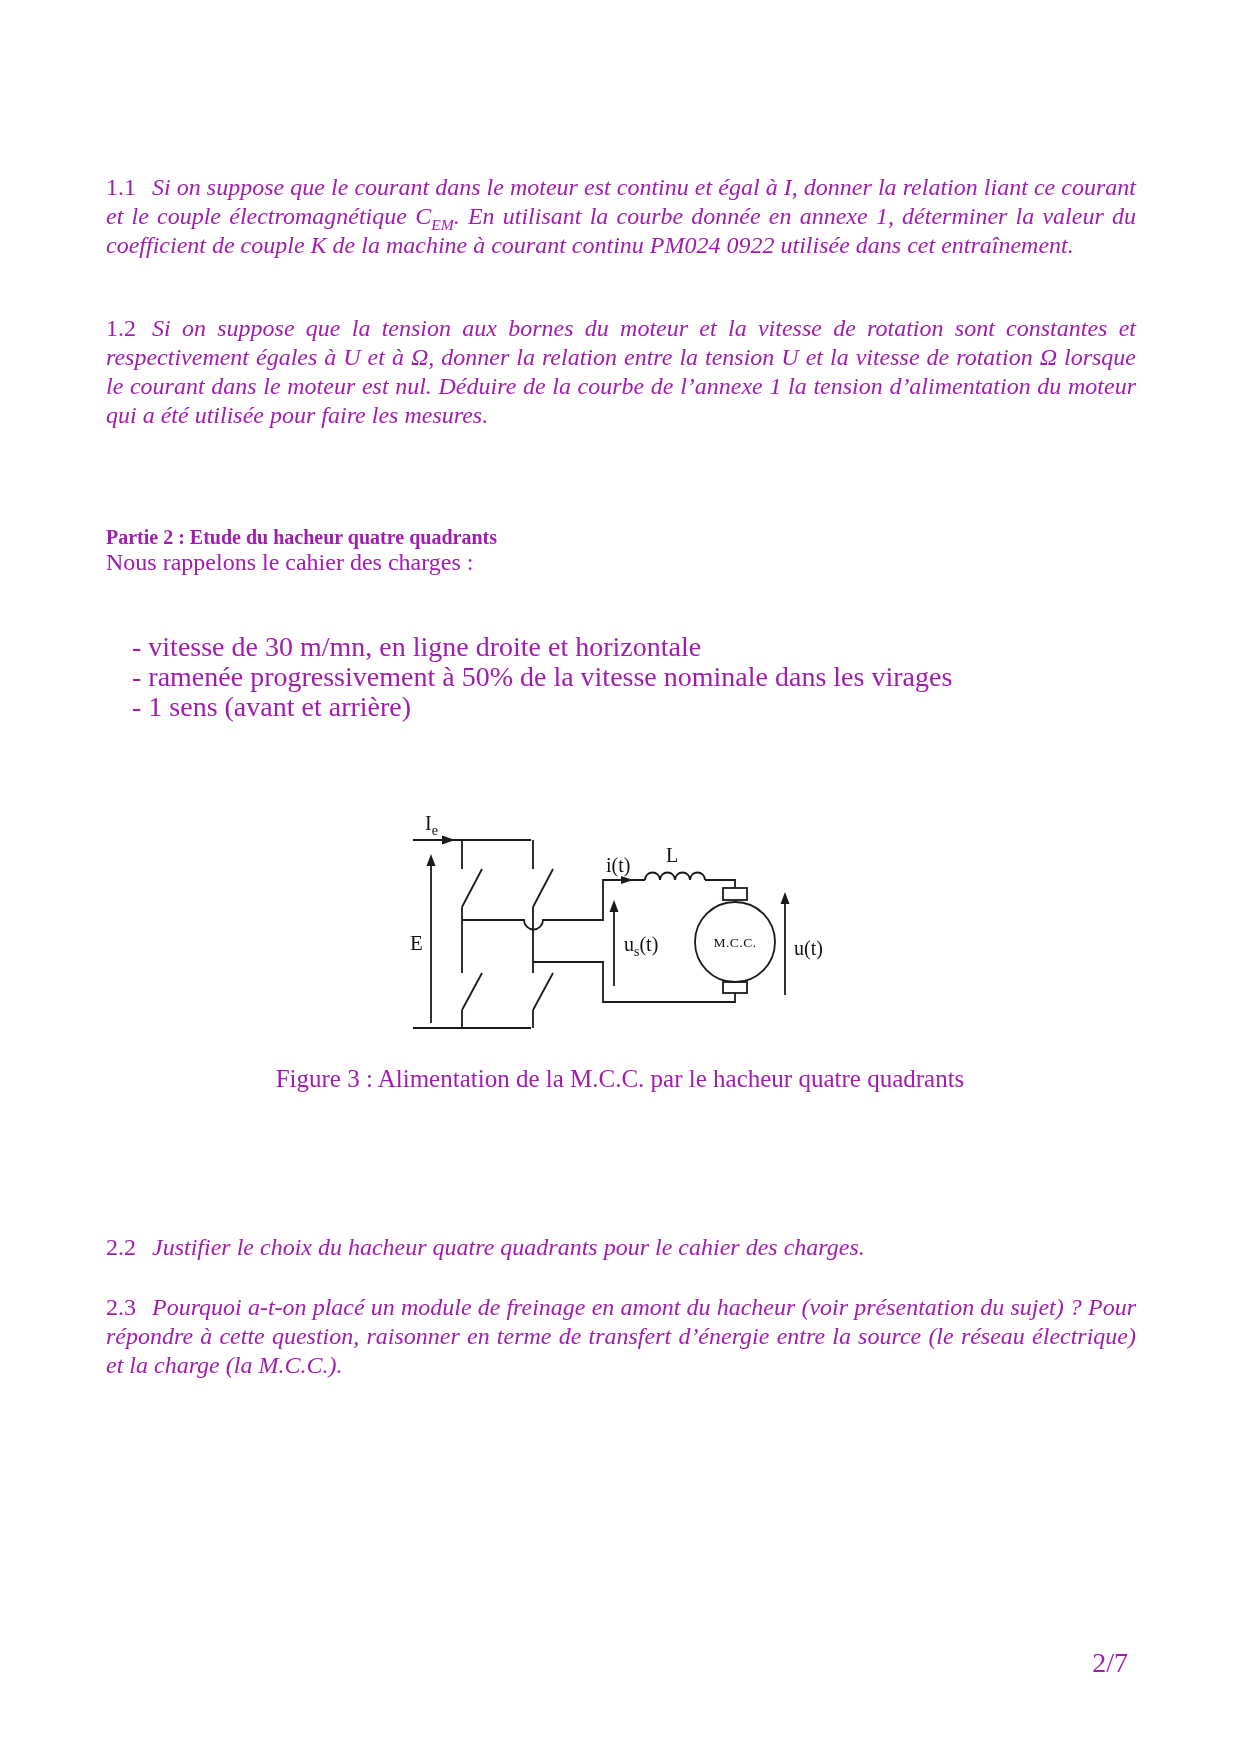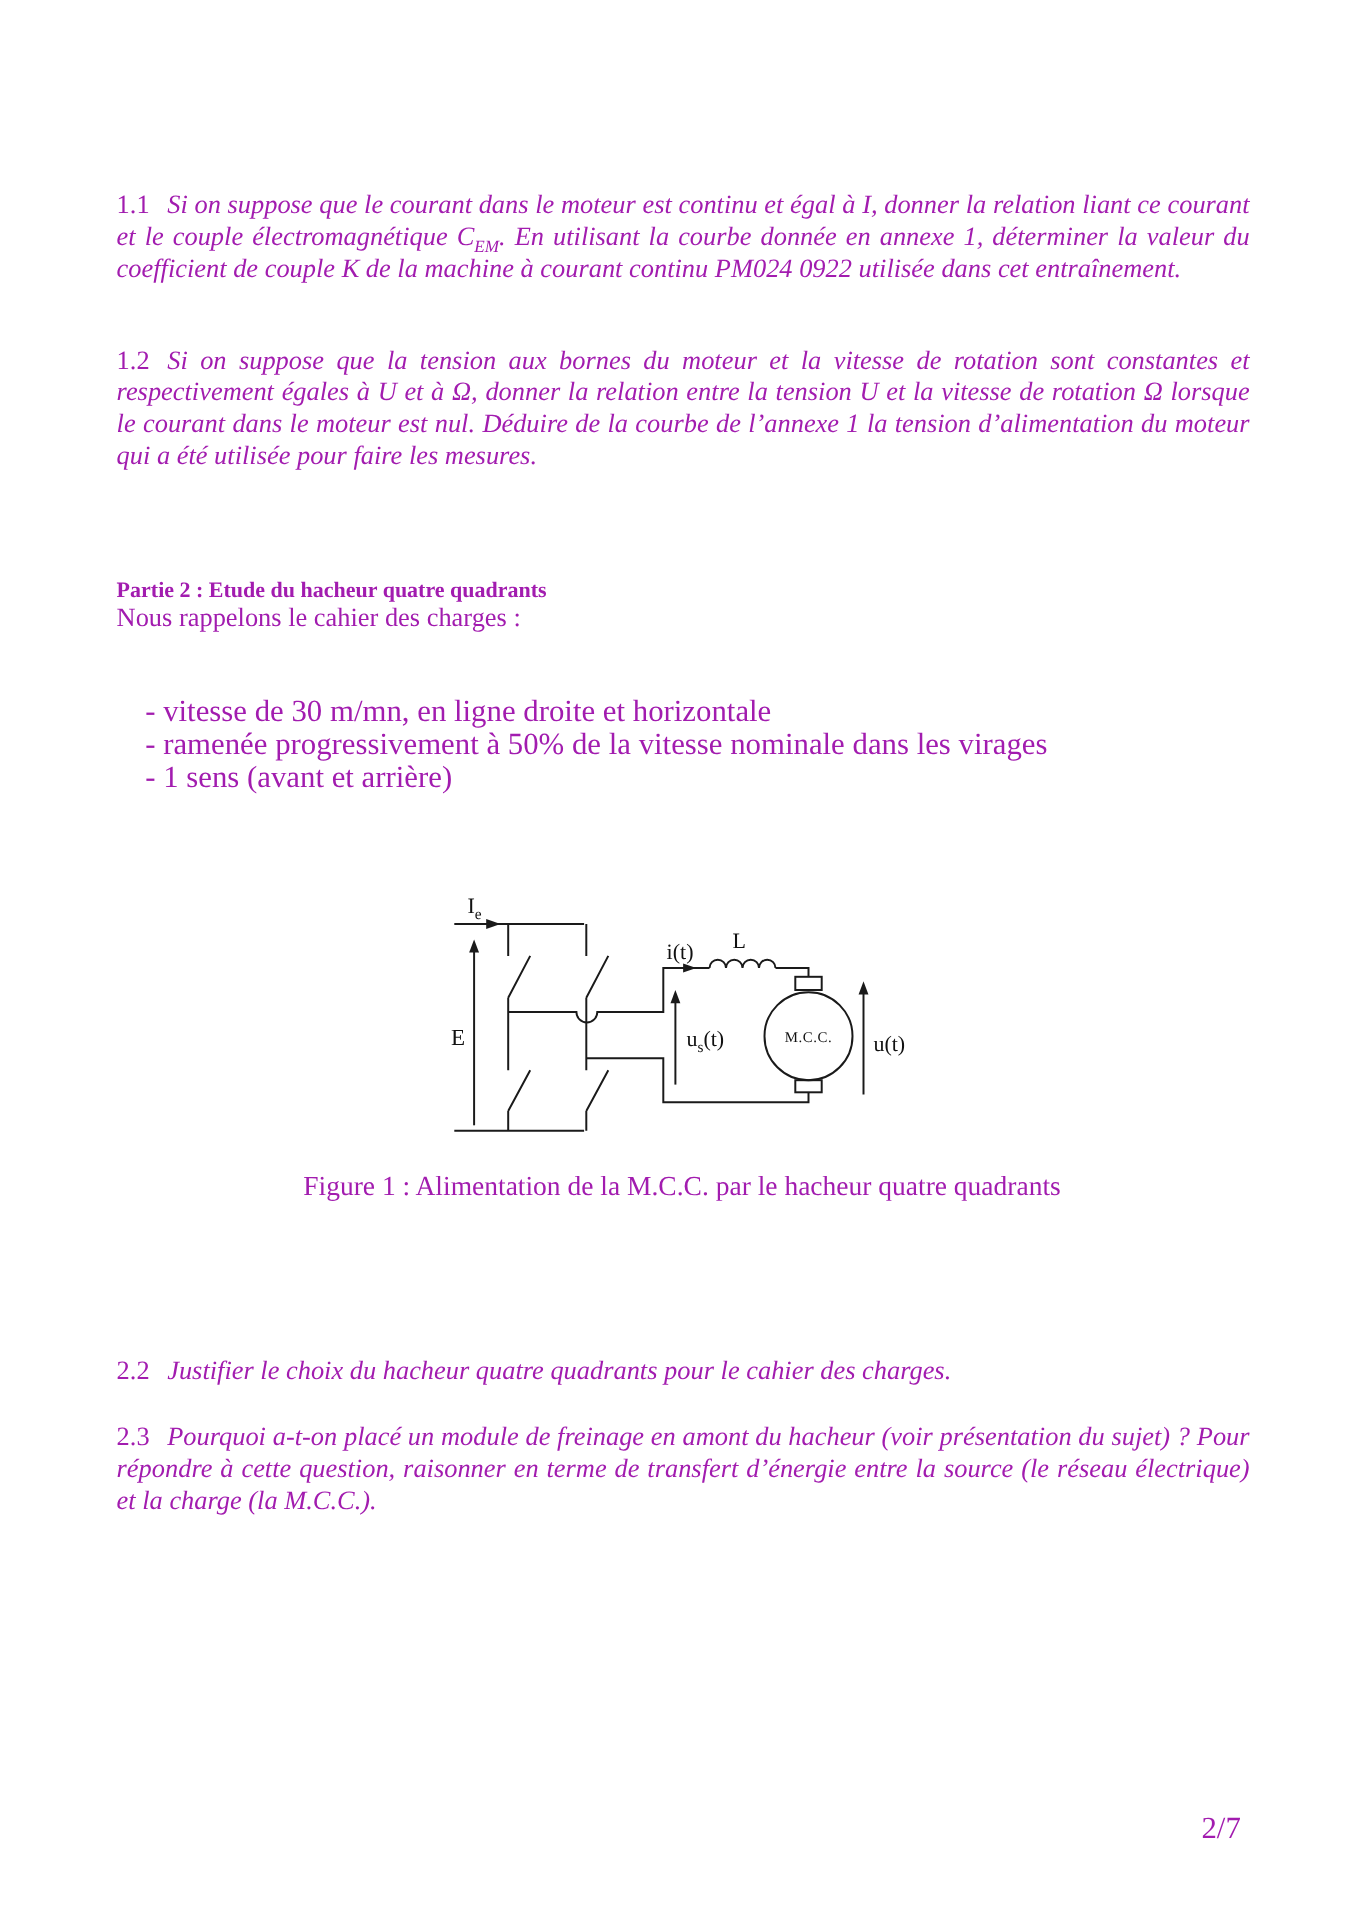--- a/index.html
+++ b/index.html
@@ -135,21 +135,21 @@
       <text x="25" y="20" font-size="20"><tspan>I</tspan><tspan dy="5" font-size="14">e</tspan></text>
       <text x="10" y="140" font-size="21">E</text>
       <text x="206" y="62" font-size="20">i(t)</text>
       <text x="266" y="52" font-size="20">L</text>
       <text x="224" y="141" font-size="20"><tspan>u</tspan><tspan dy="5" font-size="14">s</tspan><tspan dy="-5" font-size="20">(t)</tspan></text>
       <text x="335" y="137" font-size="13.5" text-anchor="middle" letter-spacing="0.5">M.C.C.</text>
       <text x="394" y="145" font-size="20">u(t)</text>
     </g>
   </svg>
 
-  <p class="caption">Figure 1 : Alimentation de la M.C.C. par le hacheur quatre quadrants</p>
+  <p class="caption">Figure 3 : Alimentation de la M.C.C. par le hacheur quatre quadrants</p>
 
 
   <p class="para" style="top:1233px"><span class="qnum">2.2</span><span class="qtab"></span><span class="qtext">Justifier le choix du hacheur quatre quadrants pour le cahier des charges.</span></p>
 
   <p class="para" style="top:1293px"><span class="qnum">2.3</span><span class="qtab"></span><span class="qtext">Pourquoi a-t-on placé un module de freinage en amont du hacheur (voir présentation du sujet) ? Pour répondre à cette question, raisonner en terme de transfert d’énergie entre la source (le réseau électrique) et la charge (la M.C.C.).</span></p>
 
   <div class="pagenum">2/7</div>
 
 </div>
 

